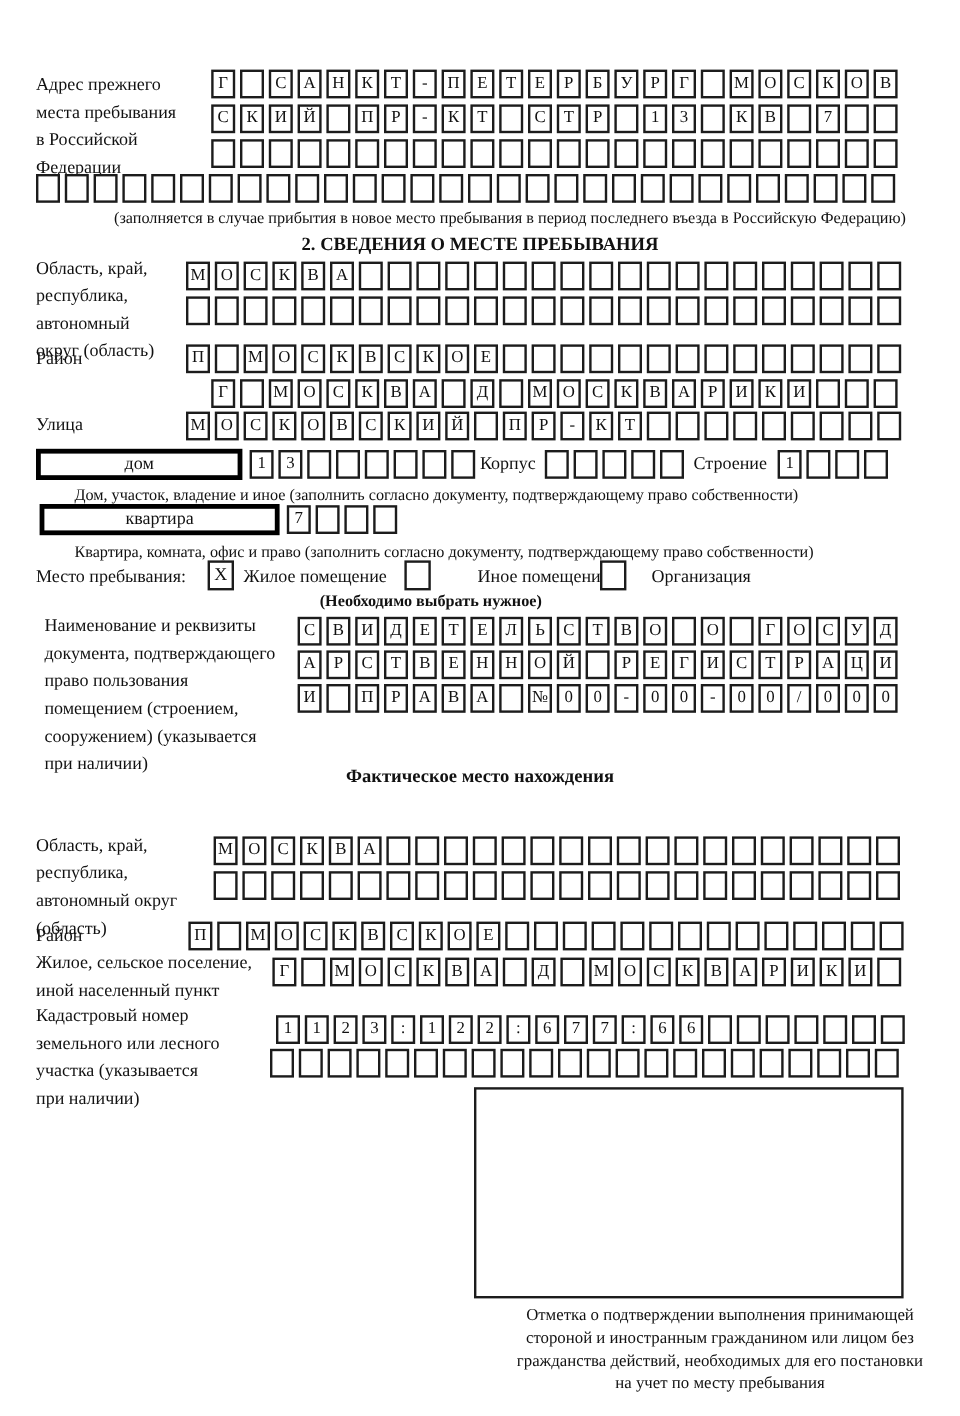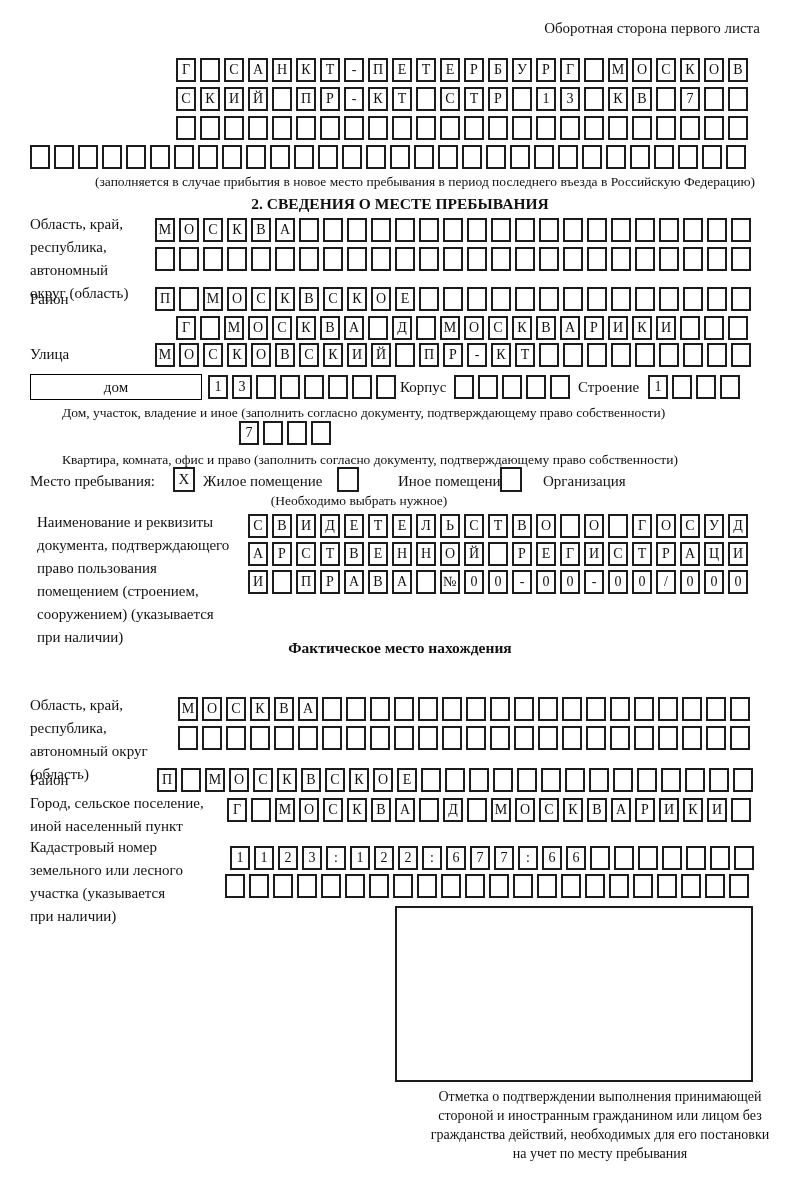--- a/index.html
+++ b/index.html
@@ -6,33 +6,36 @@
   #page{position:relative;width:800px;height:1180px;background:#fff;overflow:hidden;
         font-family:"Liberation Serif","DejaVu Serif",serif;color:#111;}
   .lbl{position:absolute;font-size:15px;line-height:23px;white-space:pre-line;}
   .cap{position:absolute;font-size:13.5px;line-height:18px;padding-left:25px;}
   .center{text-align:center;}
   .bold{font-weight:bold;text-align:center;}
   .boxrow{position:absolute;display:flex;gap:4px;}
   .box{box-sizing:border-box;width:20px;height:24px;border:2px solid #1c1c1c;
        display:flex;align-items:center;justify-content:center;
        font-size:14px;line-height:1;background:#fff;flex:0 0 auto;}
-  .widebox{position:absolute;box-sizing:border-box;border:1px solid #000000;
+  .widebox{position:absolute;box-sizing:border-box;border:4px solid #000000;
        display:flex;align-items:center;justify-content:center;font-size:15px;background:#fff;}
   .checkbox{position:absolute;box-sizing:border-box;width:22px;height:25px;border:2px solid #1c1c1c;
        display:flex;align-items:center;justify-content:center;font-size:15px;background:#fff;}
   .stamp{position:absolute;box-sizing:border-box;border:2px solid #1c1c1c;background:#fff;}
 </style>
 </head>
 <body>
 
 <div id="page">
 
-  <div class="lbl" style="left:440px;top:17px;width:320px;text-align:right;">Оборотная сторона первого листа</div>
-
+
+  <div class="lbl" style="left:30px;top:60px;width:150px;">Адрес прежнего
+места пребывания
+в Российской
+Федерации</div>
   <div class="boxrow" style="left:176px;top:58px;">
       <span class="box">Г</span>
       <span class="box"></span>
       <span class="box">С</span>
       <span class="box">А</span>
       <span class="box">Н</span>
       <span class="box">К</span>
       <span class="box">Т</span>
       <span class="box">-</span>
       <span class="box">П</span>
@@ -305,36 +308,37 @@
     </div>
   <div class="lbl" style="left:578px;top:376px;">Строение</div>
   <div class="boxrow" style="left:648px;top:375px;">
       <span class="box">1</span>
       <span class="box"></span>
       <span class="box"></span>
       <span class="box"></span>
     </div>
   <div class="cap" style="left:37px;top:404px;width:740px;">Дом, участок, владение и иное (заполнить согласно документу, подтверждающему право собственности)</div>
 
+  <div class="widebox" style="left:33px;top:420px;width:200px;height:26px;">квартира</div>
   <div class="boxrow" style="left:239px;top:421px;">
       <span class="box">7</span>
       <span class="box"></span>
       <span class="box"></span>
       <span class="box"></span>
     </div>
   <div class="cap" style="left:37px;top:451px;width:740px;">Квартира, комната, офис и право (заполнить согласно документу, подтверждающему право собственности)</div>
 
   <div class="lbl" style="left:30px;top:470px;">Место пребывания:</div>
   <div class="checkbox" style="left:173px;top:467px;">X</div>
   <div class="lbl" style="left:203px;top:470px;">Жилое помещение</div>
   <div class="checkbox" style="left:337px;top:467px;"></div>
   <div class="lbl" style="left:375px;top:470px;margin-left:23px;">Иное помещение</div>
   <div class="checkbox" style="left:500px;top:467px;"></div>
   <div class="lbl" style="left:543px;top:470px;">Организация</div>
-  <div class="cap center" style="left:184px;top:492px;width:300px;">(Необходимо выбрать нужное)</div>
+  <div class="cap center" style="left:184px;top:492px;width:300px;font-weight:bold;">(Необходимо выбрать нужное)</div>
 
   <div class="lbl" style="left:37px;top:511px;width:210px;">Наименование и реквизиты
 документа, подтверждающего
 право пользования
 помещением (строением,
 сооружением) (указывается
 при наличии)</div>
   <div class="boxrow" style="left:248px;top:514px;">
       <span class="box">С</span>
       <span class="box">В</span>
@@ -486,21 +490,21 @@
       <span class="box"></span>
       <span class="box"></span>
       <span class="box"></span>
       <span class="box"></span>
       <span class="box"></span>
       <span class="box"></span>
       <span class="box"></span>
       <span class="box"></span>
     </div>
 
-  <div class="lbl" style="left:30px;top:792px;width:200px;">Город, сельское поселение,
+  <div class="lbl" style="left:30px;top:792px;width:200px;">Жилое, сельское поселение,
 иной населенный пункт</div>
   <div class="boxrow" style="left:227px;top:798px;">
       <span class="box">Г</span>
       <span class="box"></span>
       <span class="box">М</span>
       <span class="box">О</span>
       <span class="box">С</span>
       <span class="box">К</span>
       <span class="box">В</span>
       <span class="box">А</span>

